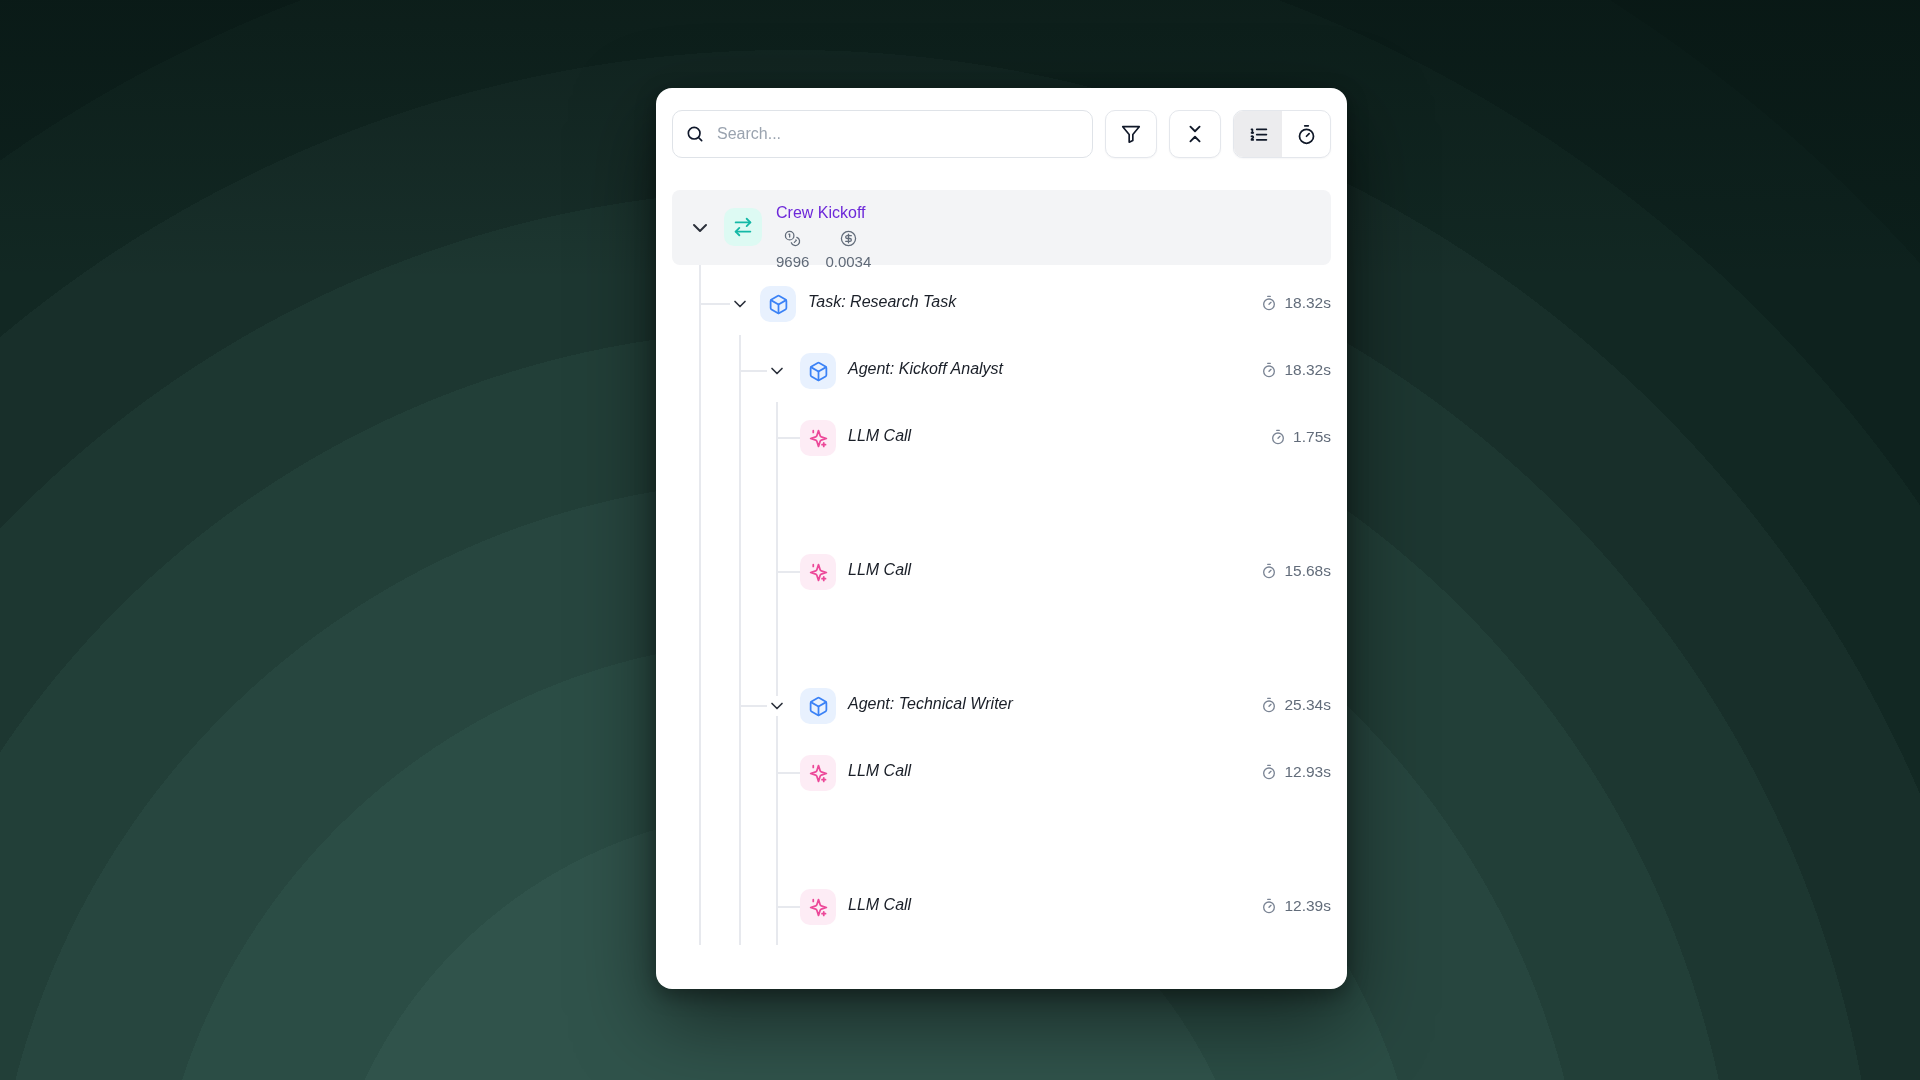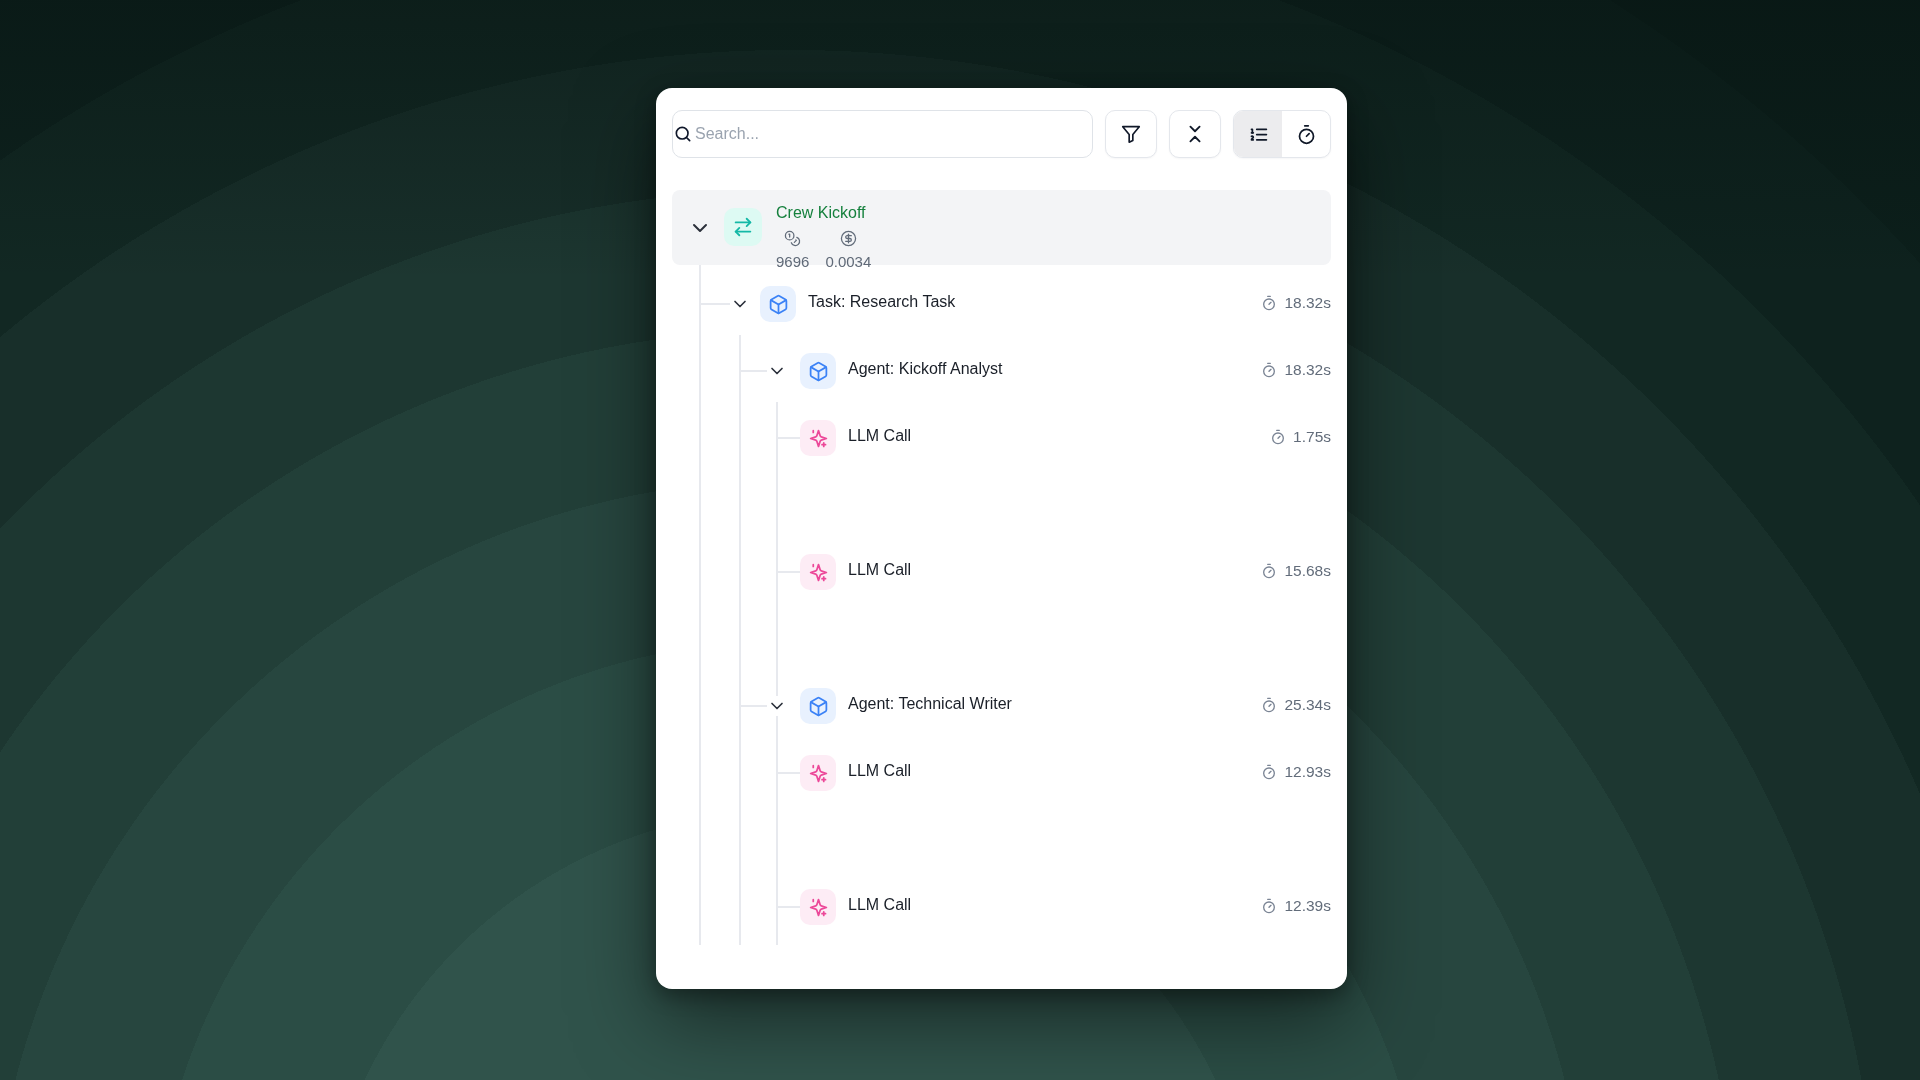--- a/index.html
+++ b/index.html
@@ -20,22 +20,22 @@
     background-color:#0b1e1a;
   }
   .card{
     position:absolute;left:656px;top:88px;width:691px;height:901px;
     background:#ffffff;border-radius:16px;
     box-shadow:0 30px 80px rgba(0,0,0,.5), 0 6px 20px rgba(0,0,0,.35);
   }
   
   .hdr{position:absolute;left:16px;top:22px;right:16px;height:48px;display:flex;gap:12px;}
   .search{
-    flex:0 0 421px;display:flex;align-items:center;
-    border:1px solid #dfe3e8;border-radius:10px;padding:0 0;box-sizing:border-box;background:#fff;
+    flex:0 0 421px;display:flex;align-items:center;gap:10px;
+    border:1px solid #dfe3e8;border-radius:10px;padding:0 12px;box-sizing:border-box;background:#fff;
   }
   .search input{
     border:none;outline:none;flex:1;font-size:16px;color:#111827;background:transparent;
     font-family:inherit;
   }
   .search input::placeholder{color:#9aa3af;}
   .iconbtn{
     width:52px;height:48px;border:1px solid #e4e7ec;border-radius:10px;background:#fff;
     display:flex;align-items:center;justify-content:center;box-sizing:border-box;
     box-shadow:0 1px 2px rgba(16,24,40,.04);
@@ -49,21 +49,21 @@
   .icon{display:block;}
   
   .crew{
     position:absolute;left:16px;right:16px;top:102px;height:75px;background:#f3f4f6;border-radius:8px;
   }
   .crew .chev{position:absolute;left:16px;top:26px;}
   .crew .cicon{
     position:absolute;left:52px;top:18px;width:38px;height:38px;border-radius:10px;background:#ddfaf3;
     display:flex;align-items:center;justify-content:center;
   }
-  .crew .title{position:absolute;left:104px;top:14px;font-size:16px;color:#15803d;font-weight:500;}
+  .crew .title{position:absolute;left:104px;top:14px;font-size:16px;color:#6d28d9;font-weight:500;}
   .crew .meta{position:absolute;left:104px;top:40px;display:flex;align-items:center;gap:16px;
     font-size:15px;color:#5f6977;}
   .meta .m{display:flex;align-items:center;gap:6px;flex-direction:column;}
   
   .vline{position:absolute;width:1.5px;background:#e7e9ee;}
   .vA{left:43px;top:177px;height:680px;}
   .vB{left:83px;top:247px;height:610px;}
   .vC{left:120px;top:314px;height:543px;}
   .trow{position:absolute;left:0;right:0;height:44px;}
   .trow .conn{position:absolute;top:21px;height:1.5px;background:#e7e9ee;}
@@ -75,21 +75,21 @@
   .trow.l2 .chev{left:111px;}
   .trow .ibox{
     position:absolute;top:4px;width:36px;height:36px;border-radius:10px;
     display:flex;align-items:center;justify-content:center;background:#fff;
   }
   .trow.l1 .ibox{left:104px;}
   .trow.l2 .ibox,.trow.l3 .ibox{left:144px;}
   .ibox.blue{background:#e8f1fe;}
   .ibox.pink{background:#fdecf5;}
   .ibox.violet{background:#efecfe;}
-  .trow .lbl{position:absolute;top:11px;font-size:16px;color:#1a1f28;font-weight:500;white-space:nowrap;}
+  .trow .lbl{position:absolute;top:11px;font-size:16px;color:#1a1f28;font-weight:500;white-space:nowrap;font-style:italic;}
   .trow.l1 .lbl{left:152px;}
   .trow.l2 .lbl,.trow.l3 .lbl{left:192px;}
   .dur{position:absolute;right:16px;top:12px;display:flex;align-items:center;gap:7px;
     font-size:15.5px;color:#626c7a;}
   
   .r0{top:194px}.r1{top:261px}.r2{top:328px}.r3{top:395px}.r4{top:462px}
   .r5{top:529px}.r6{top:596px}.r7{top:663px}.r8{top:730px}.r9{top:797px}
 </style>
 </head>
 <body>

